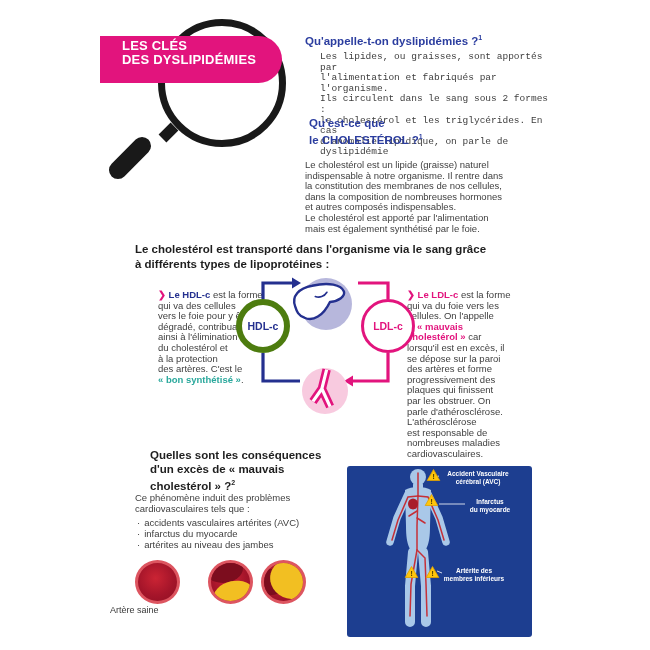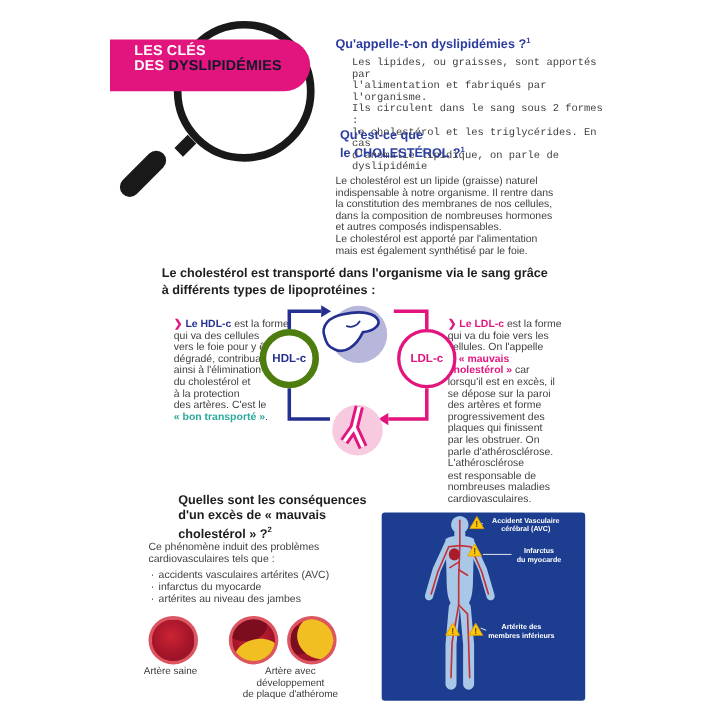--- a/index.html
+++ b/index.html
@@ -7,25 +7,25 @@
         font-family:"Liberation Sans",sans-serif;}
   .abs{position:absolute;}
 
   
   .lens{left:158px;top:19px;width:128px;height:128px;border:7px solid #191919;border-radius:50%;box-sizing:border-box;z-index:1;}
   .ferrule{left:160px;top:127px;width:17px;height:11px;background:#191919;transform:rotate(-45deg);z-index:1;}
   .rod{left:104px;top:149px;width:52px;height:18px;background:#191919;border-radius:9px;transform:rotate(-45deg);z-index:1;}
   .banner{left:100px;top:36px;width:182px;height:47px;background:#e2147d;border-radius:0 24px 24px 0;
           z-index:3;padding:3px 0 0 22px;box-sizing:border-box;}
   .banner .l{color:#ffffff;font-weight:bold;font-size:13px;line-height:13.8px;letter-spacing:.2px;white-space:nowrap;}
-  .banner .hl{color:#0f172a;}
+  .banner .hl{color:#ffffff;}
 
   
   .blue-h{color:#2b3d9f;font-weight:bold;font-size:11.5px;line-height:14px;}
-  .dark-h{color:#1e1e1e;font-weight:bold;font-size:11.5px;line-height:14px;white-space:pre-line;margin-left:12px;}
+  .dark-h{color:#1e1e1e;font-weight:bold;font-size:11.5px;line-height:14px;white-space:pre-line;}
   .body-txt{color:#3e3e3e;font-size:9.5px;line-height:10.6px;white-space:pre-line;}
   sup{font-size:7px;}
 
   
   .badge{width:54px;height:54px;border-radius:50%;background:#fff;box-sizing:border-box;display:flex;
          align-items:center;justify-content:center;font-weight:bold;font-size:10.5px;z-index:2;}
   .badge.hdl{left:236px;top:299px;border:6px solid #4d7c0f;color:#24308f;}
   .badge.ldl{left:361px;top:299px;border:3px solid #e2147d;color:#e2147d;}
   .chev{color:#e2147d;font-weight:bold;}
   .lead-blue{color:#24308f;font-weight:bold;}
@@ -33,21 +33,21 @@
   .teal{color:#2aa89c;font-weight:bold;}
   .bl{fill:none;stroke:#24308f;stroke-width:3.2;}
   .pk{fill:none;stroke:#e2147d;stroke-width:3.2;}
 
   
   .bullet-row{display:flex;gap:4px;color:#3e3e3e;font-size:9.5px;line-height:11px;}
   .artery{position:absolute;width:45px;height:44px;border-radius:50%;border:3px solid #dd5560;box-sizing:border-box;
           background:radial-gradient(circle at 45% 40%,#cb2434 0%,#a5152a 55%,#8e0f22 100%);overflow:hidden;}
   .artery .mar{position:absolute;background:#7c0d1e;border-radius:50%;}
   .artery .plq{position:absolute;background:#f2bf22;border-radius:50%;}
-  .caption{color:#3a3a3a;font-size:9px;line-height:10.5px;text-align:center;white-space:pre-line;}
+  .caption{color:#3a3a3a;font-size:9px;line-height:10.5px;text-align:left;white-space:pre-line;}
 
   
   .panel{left:347px;top:466px;width:185px;height:171px;background:#1d3e90;border-radius:3px;}
   .panel-label{position:absolute;color:#ffffff;font-size:6.5px;line-height:8px;font-weight:bold;
                text-align:center;white-space:pre-line;}
 </style>
 </head>
 <body>
 
 <div class="page">
@@ -83,21 +83,21 @@
 à différents types de lipoprotéines :</div>
 
   <div class="abs body-txt" style="left:133px;top:290px;width:124px;margin-left:25px;"><span class="chev">❯</span> <span class="lead-blue">Le HDL-c</span><span> est la forme
 qui va des cellules
 vers le foie pour y être
 dégradé, contribuant
 ainsi à l'élimination
 du cholestérol et
 à la protection
 des artères. C'est le
-</span><span class="teal">« bon transporté »</span><span>.</span></div>
+</span><span class="teal">« bon synthétisé »</span><span>.</span></div>
 
   <div class="abs body-txt" style="left:407px;top:290px;width:136px;"><span class="chev">❯</span> <span class="lead-pink">Le LDL-c</span><span> est la forme
 qui va du foie vers les
 cellules. On l'appelle
 le </span><span class="lead-pink">« mauvais
 cholestérol »</span><span> car
 lorsqu'il est en excès, il
 se dépose sur la paroi
 des artères et forme
 progressivement des
@@ -159,23 +159,20 @@
   <div class="artery" style="left:135px;top:560px;"></div>
   <div class="artery" style="left:208px;top:560px;">
     <div class="mar" style="width:40px;height:30px;left:-8px;top:-10px;"></div>
     <div class="plq" style="width:42px;height:30px;left:2px;top:18px;transform:rotate(-12deg);"></div>
   </div>
   <div class="artery" style="left:261px;top:560px;">
     <div class="mar" style="width:30px;height:26px;left:-8px;top:6px;"></div>
     <div class="plq" style="width:44px;height:40px;left:6px;top:-4px;transform:rotate(15deg);"></div>
   </div>
   <div class="abs caption" style="left:110px;top:605px;width:90px;">Artère saine</div>
-  <div class="abs caption" style="left:204px;top:605px;width:120px;">Artère avec
-développement
-de plaque d'athérome</div>
 
   <div class="abs panel">
     <svg style="position:absolute;left:0;top:0;" width="185" height="171" viewBox="0 0 185 171">
       <g fill="#a9c8e8" stroke="none">
         <circle cx="71" cy="11" r="8"></circle>
         <rect x="66" y="16" width="10" height="9" rx="3"></rect>
         <path d="M58,24 C64,20 78,20 84,24 L83,60 C83,80 79,87 71,87 C63,87 59,80 59,60 Z"></path>
       </g>
       <g stroke="#a9c8e8" stroke-width="7.5" stroke-linecap="round" fill="none">
         <path d="M61,28 L50,52 L43,76"></path>

